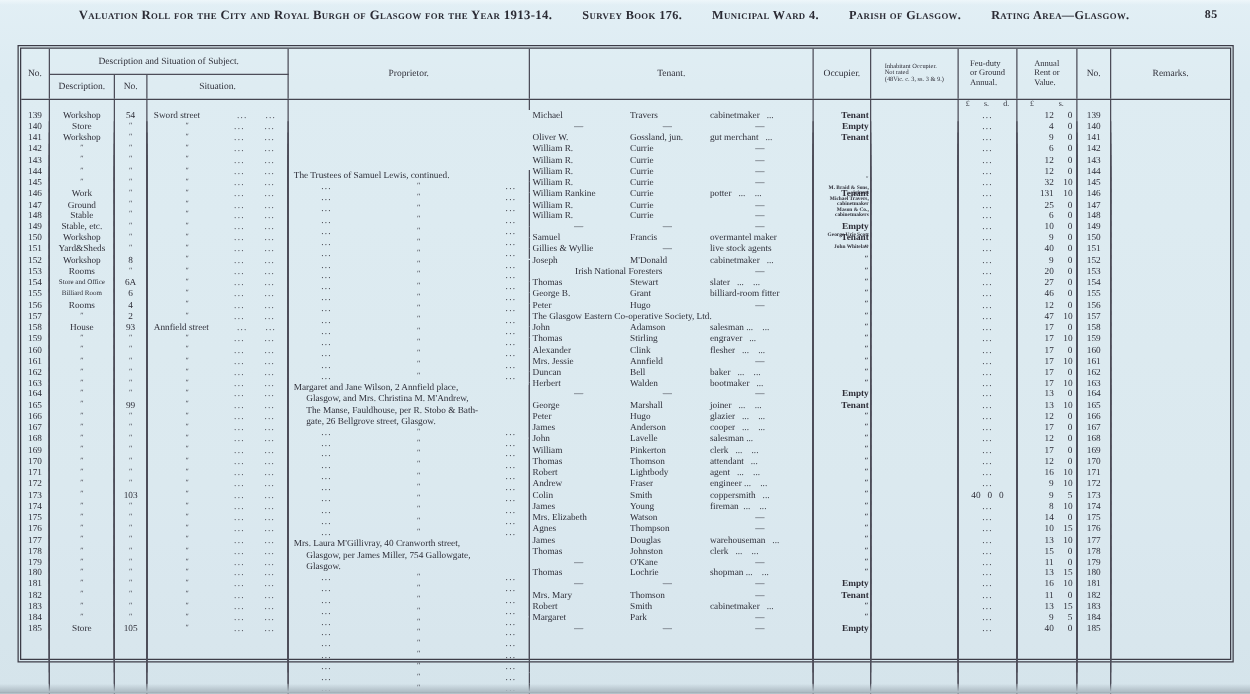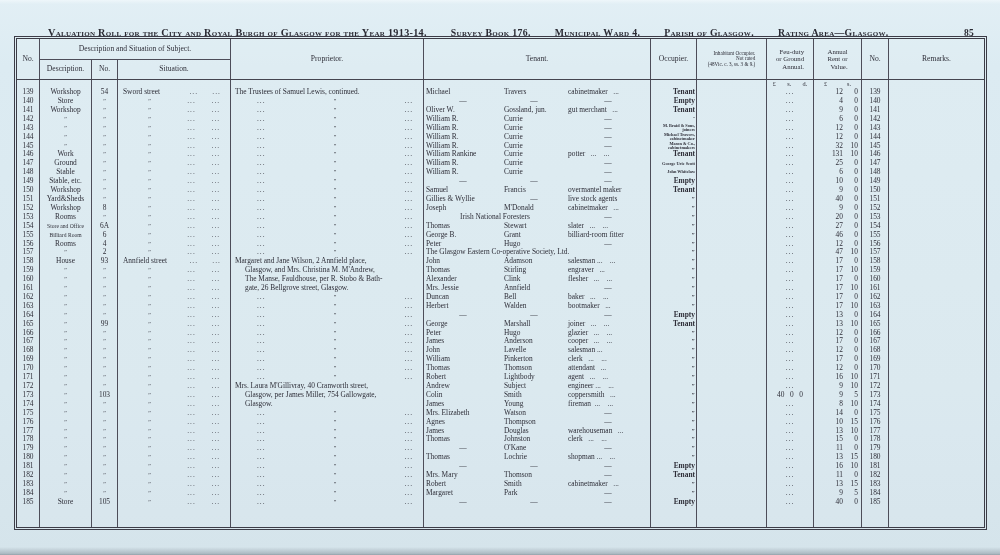--- a/index.html
+++ b/index.html
@@ -10,44 +10,44 @@
     font-family:"Liberation Serif","DejaVu Serif",serif;
     color:#2e2e38;
   }
   .sheet::after{content:"";position:absolute;left:0;right:0;bottom:0;height:8px;
     background:linear-gradient(180deg,rgba(160,175,183,0),#aebcc4 80%,#93a1a9);}
   .sheet::before{content:"";position:absolute;left:0;right:0;top:0;height:4px;
     background:linear-gradient(180deg,#eef6fa,rgba(238,246,250,0));}
 
   
   .masthead{
-    position:absolute; top:7px; left:48px; right:10px;
-    display:flex; align-items:flex-end;
+    position:absolute; top:7px; left:63px; right:10px;
+    display:flex; align-items:flex-start;
     font-variant:small-caps; font-weight:bold; letter-spacing:.3px;
     font-size:10.2px; white-space:nowrap; color:#2b2b34;
   }
-  .masthead .m{margin-left:24px; font-size:9.8px;margin-top:20px;}
+  .masthead .m{margin-left:24px; font-size:9.8px;}
   .masthead .pageno{margin-left:auto; margin-right:16px; font-variant:normal; font-size:9.5px;}
 
   
   .rolltable{
     position:absolute; left:14px; top:36px; width:973px; bottom:25px;
     border:3px double #3c3c47; box-sizing:border-box;
     display:flex; flex-direction:column; background:rgba(255,255,255,0.06);
   }
   .grid{
     display:grid;
     grid-template-columns:23px 52px 26px 113px 193px 78px 64px 85px 46px 70px 47px 48px 27px minmax(0,1fr);
   }
   .c{border-right:1px solid #4d4d59; box-sizing:border-box; min-width:0;}
   .nb{box-sizing:border-box; min-width:0;}
 
   
   .thead{border-bottom:1px solid #44444f; grid-template-rows:21px 19px;}
-  .th{display:flex; align-items:center; justify-content:center; text-align:right;
+  .th{display:flex; align-items:center; justify-content:center; text-align:left;
       font-size:7.6px; line-height:1.1; padding:0 1px;}
   .rspan{grid-row:1/3;}
   .group{grid-column:2/5; border-bottom:1px solid #4d4d59;}
   .tengrp{grid-column:6/9;}
   .pre{white-space:pre-line;}
   .th.tiny3{font-size:5.1px;}
   .th.med3{font-size:6.8px;}
 
   
   .units{height:8px; font-size:6.3px; line-height:8px;}
@@ -57,21 +57,21 @@
   .tbody{display:flex; flex-direction:column; flex:1; min-height:0;}
   .row{height:8.95px; font-size:7.4px; line-height:8.9px; white-space:nowrap;}
   .cell{overflow:visible; padding:0 2px;}
   .num{text-align:center; padding:0;}
   .dit{text-align:center; font-size:6.5px; color:#3a3a44; padding:0;}
   .tinytxt{font-size:5.6px;}
   .sitcell{display:flex;}
   .sitcell .stx{flex:0 0 55%; padding-left:3px; overflow:visible;}
   .sitcell .stx.dit{text-align:center; padding-left:0;}
   .sitcell .dots{flex:1; text-align:center; letter-spacing:1px; color:#3f3f49;}
-  .propcell{padding-left:4px;}
+  .propcell{padding-left:4px;margin-top:48px;}
   .propcell.cont{padding-left:14px;}
   .propcell.pdit{display:flex; padding:0 10px 0 26px; justify-content:space-between; letter-spacing:1px;}
   .propcell.pdit .dt{letter-spacing:0; font-size:6.5px;}
   .t3{white-space:pre;}
   .ctr{text-align:center; padding:0;}
   .occcell{text-align:right; padding:0 1px;font-weight:bold;}
   .occcell.sm{font-size:4.3px; line-height:1.05; white-space:pre-line;
               display:flex; flex-direction:column; justify-content:center;}
   .occcell.odit{font-size:6.5px;}
   .feucell{text-align:center; white-space:pre; letter-spacing:1px;}
@@ -1019,21 +1019,21 @@
     <div class="cell c num">172</div>
     <div class="cell c dit">″</div>
     <div class="cell c num dit">″</div>
     <div class="cell c sitcell">
       <span class="stx dit">″</span>
       <span class="dots">...</span>
       <span class="dots">...</span>
     </div>
     <div class="cell c propcell">Mrs. Laura M'Gillivray, 40 Cranworth street,</div>
     <div class="cell nb">Andrew</div>
-    <div class="cell nb">Subject</div>
+    <div class="cell nb">Fraser</div>
     <div class="cell c t3">engineer ...    ...</div>
     <div class="cell c occcell odit">″</div>
     <div class="cell c"></div>
     <div class="cell c feucell">...</div>
     <div class="cell c rentcell">
       <span class="rl">9</span>
       <span class="rs">10</span>
     </div>
     <div class="cell c num">172</div>
     <div class="cell nb"></div>

